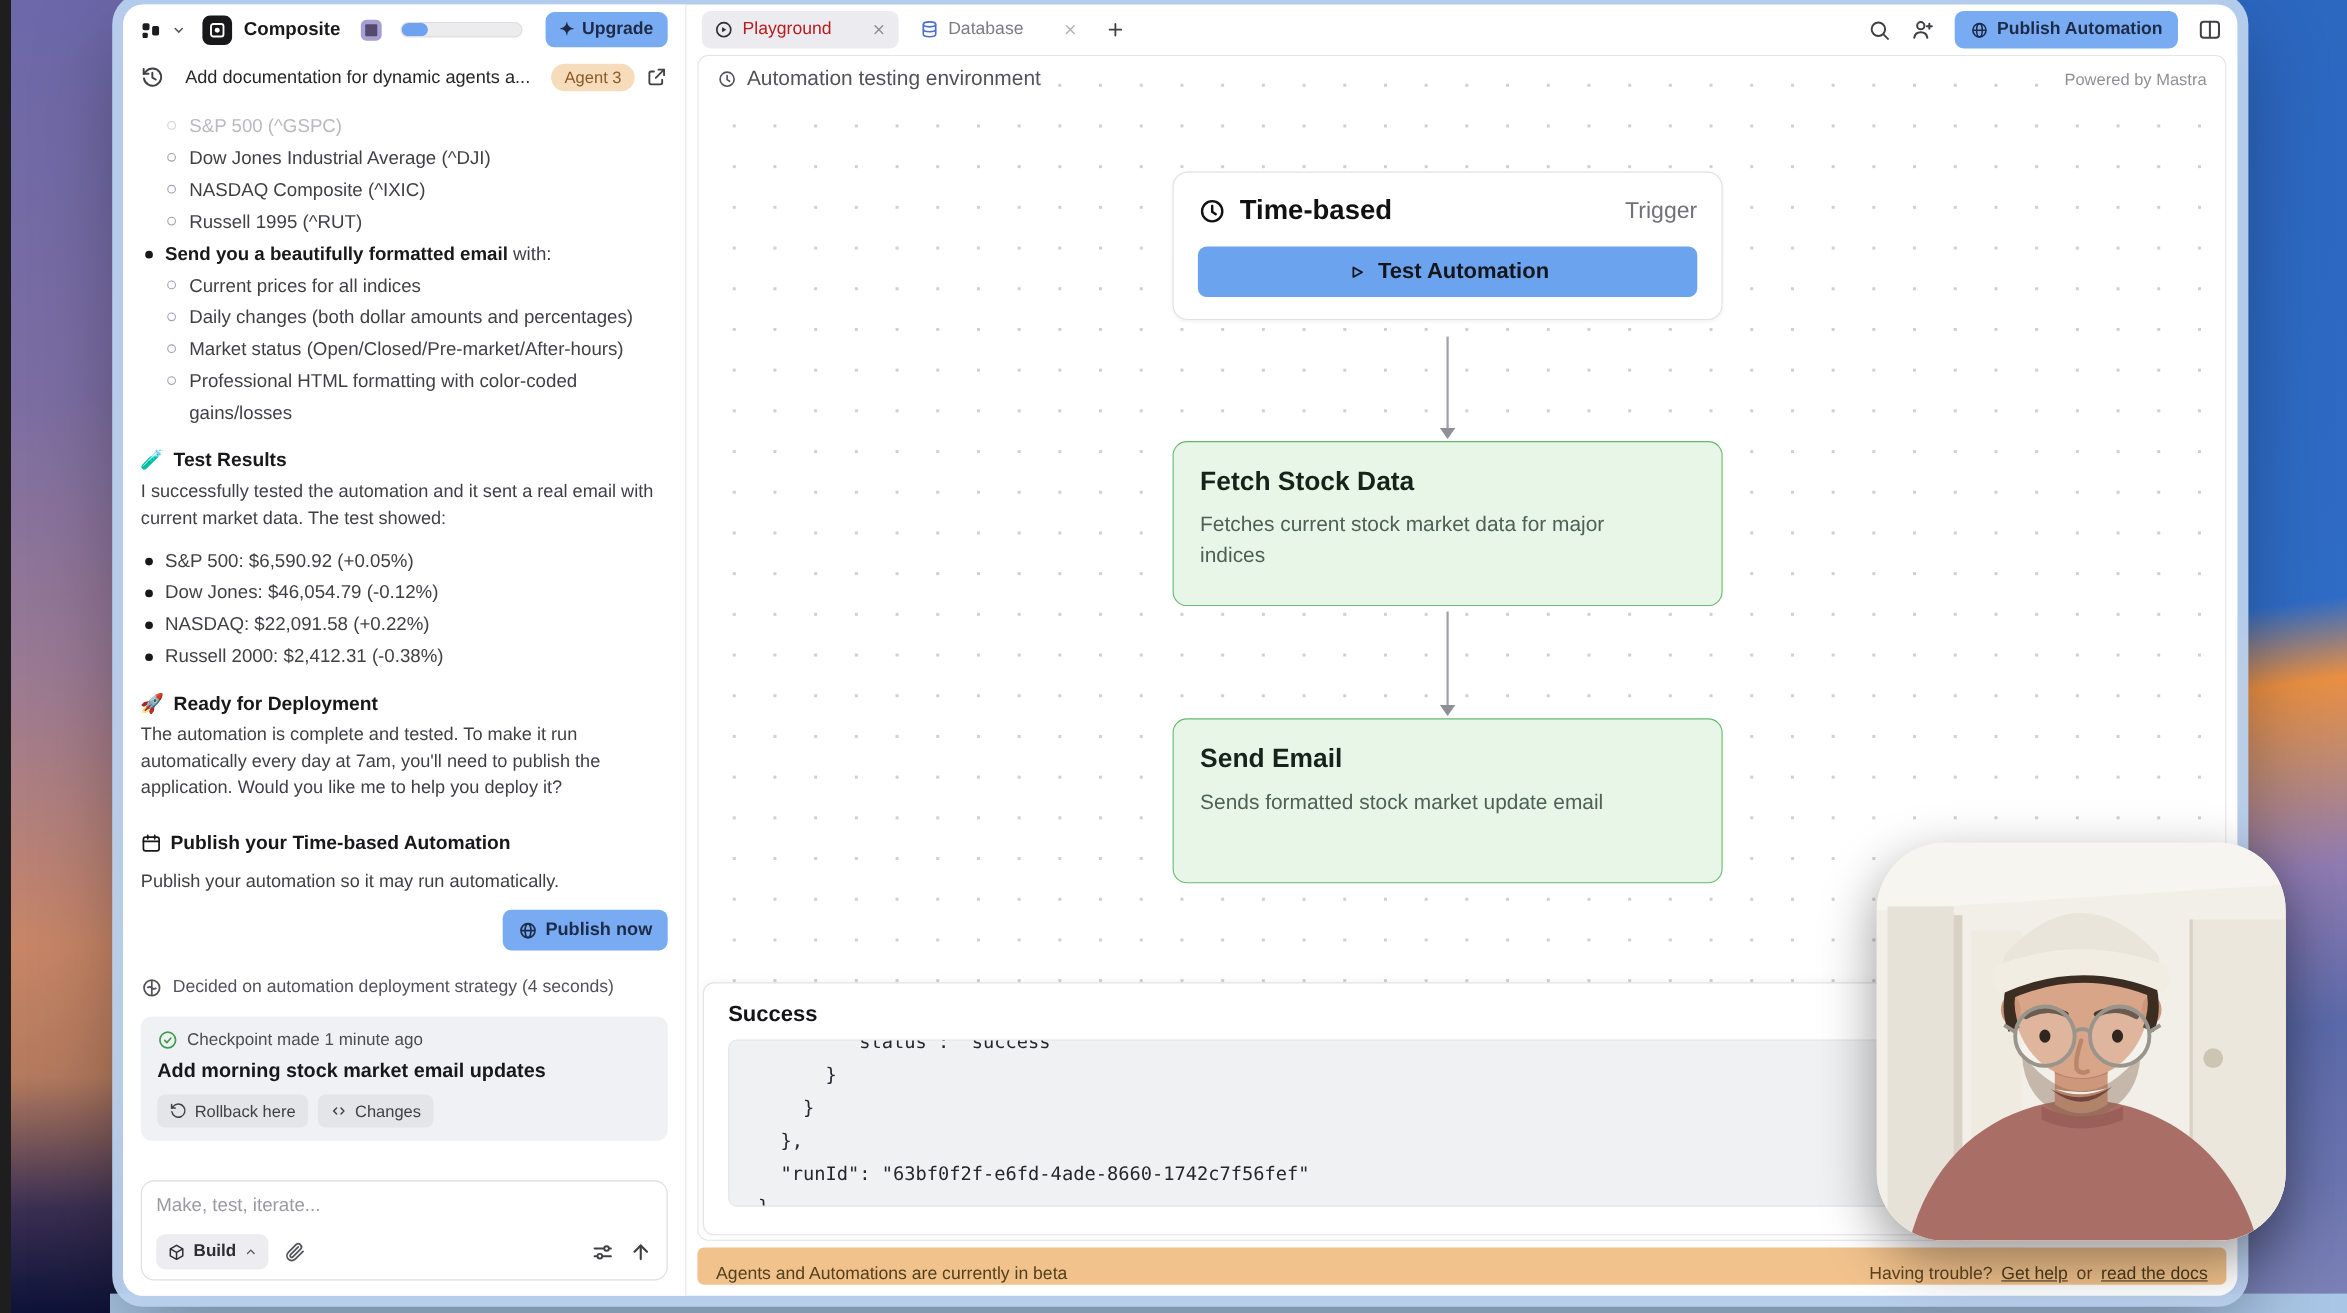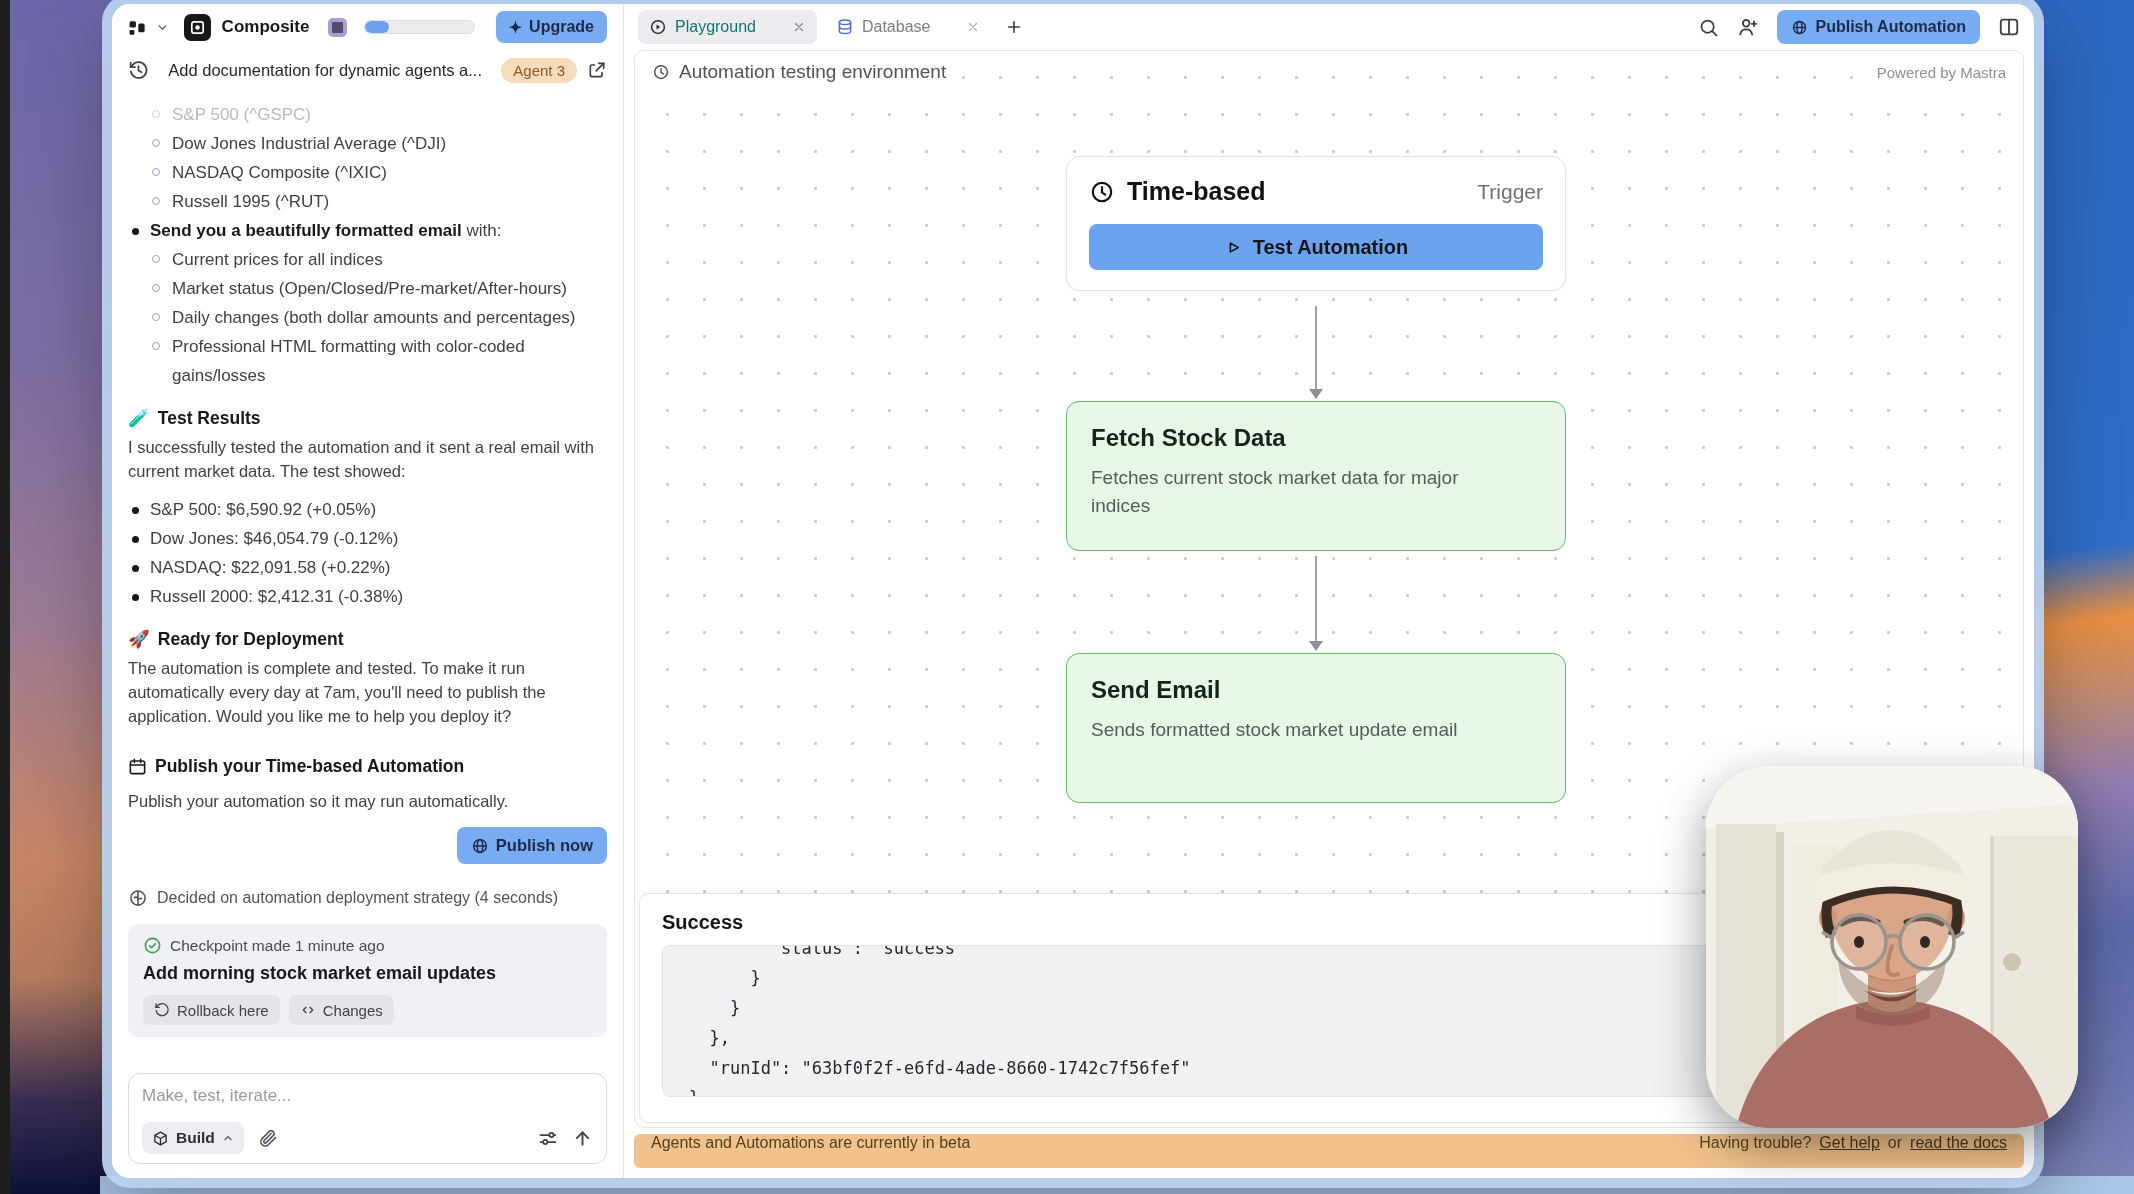--- a/index.html
+++ b/index.html
@@ -74,21 +74,21 @@
   .composer-row { display:flex; align-items:center; gap:14px; margin-top:16px; }
   .build-chip { display:inline-flex; align-items:center; gap:7px; height:32px; padding:0 10px; background:#ededf1;
     border-radius:8px; border:none; cursor:pointer; font-family:inherit; font-size:15.5px; font-weight:bold; color:#2d2d33; }
   .composer-spacer { flex:1; }
 
   
   .main { flex:1; display:flex; flex-direction:column; min-width:0; }
   .tabbar { height:46px; flex:none; display:flex; align-items:center; gap:8px; padding:0 14px; }
   .tab { display:flex; align-items:center; gap:8px; height:34px; padding:0 11px; border-radius:8px; cursor:pointer; }
   .tab.active { background:#ececf0; }
-  .tab-label { font-size:16px; color:#0f766e; }
+  .tab-label { font-size:16px; color:#b91c1c; }
   .tab.inactive .tab-label { color:#7c7c86; }
   .tab-close { margin-left:28px; color:#8c8c95; display:inline-flex; }
   .tab.inactive .tab-close { color:#b0b0b8; }
   .tab-plus { margin-left:6px; color:#3f3f46; display:inline-flex; cursor:pointer; }
   .top-right { margin-left:auto; display:flex; align-items:center; gap:18px; }
   .pub-auto-btn { height:34px; padding:0 14px; font-size:16px; }
 
   .canvas-wrap { flex:1; margin:0 10px; border:1px solid #e4e4e7; border-radius:10px; position:relative; overflow:hidden; background:#fff; }
   .dots { position:absolute; inset:0;
     background-image:radial-gradient(circle,#cfcfd4 1.5px,transparent 1.6px);
@@ -113,21 +113,21 @@
 
   .result-panel { position:absolute; left:4px; right:4px; bottom:4px; height:230px; background:#fff;
     border:1px solid #e3e3e6; border-radius:10px; box-shadow:0 -2px 8px rgba(0,0,0,.04); }
   .result-title { font-size:20px; font-weight:bold; color:#141418; padding:17px 22px 11px; }
   .code-block { margin:0 22px; height:152px; background:#f0f1f3; border:1px solid #e4e4e8; border-radius:8px;
     padding:0 26px; overflow:hidden; }
   .code-inner { margin-top:-13px; }
   .code-line { font-family:"DejaVu Sans Mono",monospace; font-size:17px; line-height:30px; color:#26262b; white-space:pre; }
 
   .banner { flex:none; height:34px; margin:6px 10px 10px; background:#f1c28c; border-radius:6px;
-    display:flex; align-items:flex-start; padding:0 17px; }
+    display:flex; align-items:flex-end; padding:0 17px; }
   .banner-msg { font-size:16px; color:#54401c; }
   .banner-right { margin-left:auto; display:flex; align-items:center; gap:8px; font-size:16px; color:#5d4420; }
   .banner-link { color:#4d3a1b; text-decoration:underline; cursor:pointer; }
 
   
   .webcam { position:absolute; left:1706px; top:766px; width:372px; height:362px; border-radius:62px;
     overflow:hidden; z-index:50; box-shadow:0 18px 50px rgba(0,0,0,.4); background:#f4f1ea; }
   .webcam svg { display:block; }
 </style>
 </head>
@@ -193,22 +193,22 @@
 
     <div class="sb-scroll">
 
       <ul class="checklist">
         <li class="muted"><span class="ring"></span><span>S&amp;P 500 (^GSPC)</span></li>
         <li><span class="ring"></span><span>Dow Jones Industrial Average (^DJI)</span></li>
         <li><span class="ring"></span><span>NASDAQ Composite (^IXIC)</span></li>
         <li><span class="ring"></span><span>Russell 1995 (^RUT)</span></li>
         <li class="lvl1"><span class="dot"></span><b>Send you a beautifully formatted email</b><span> with:</span></li>
         <li><span class="ring"></span><span>Current prices for all indices</span></li>
+        <li><span class="ring"></span><span>Daily changes (both dollar amounts and percentages)</span></li>
         <li><span class="ring"></span><span>Market status (Open/Closed/Pre-market/After-hours)</span></li>
-        <li><span class="ring"></span><span>Daily changes (both dollar amounts and percentages)</span></li>
         <li><span class="ring"></span><span>Professional HTML formatting with color-coded gains/losses</span></li>
       </ul>
 
       <div class="sb-h">
         <span>🧪</span>
         <span>Test Results</span>
       </div>
       <div class="sb-p">I successfully tested the automation and it sent a real email with current market data. The test showed:</div>
 
       <ul class="plain">

